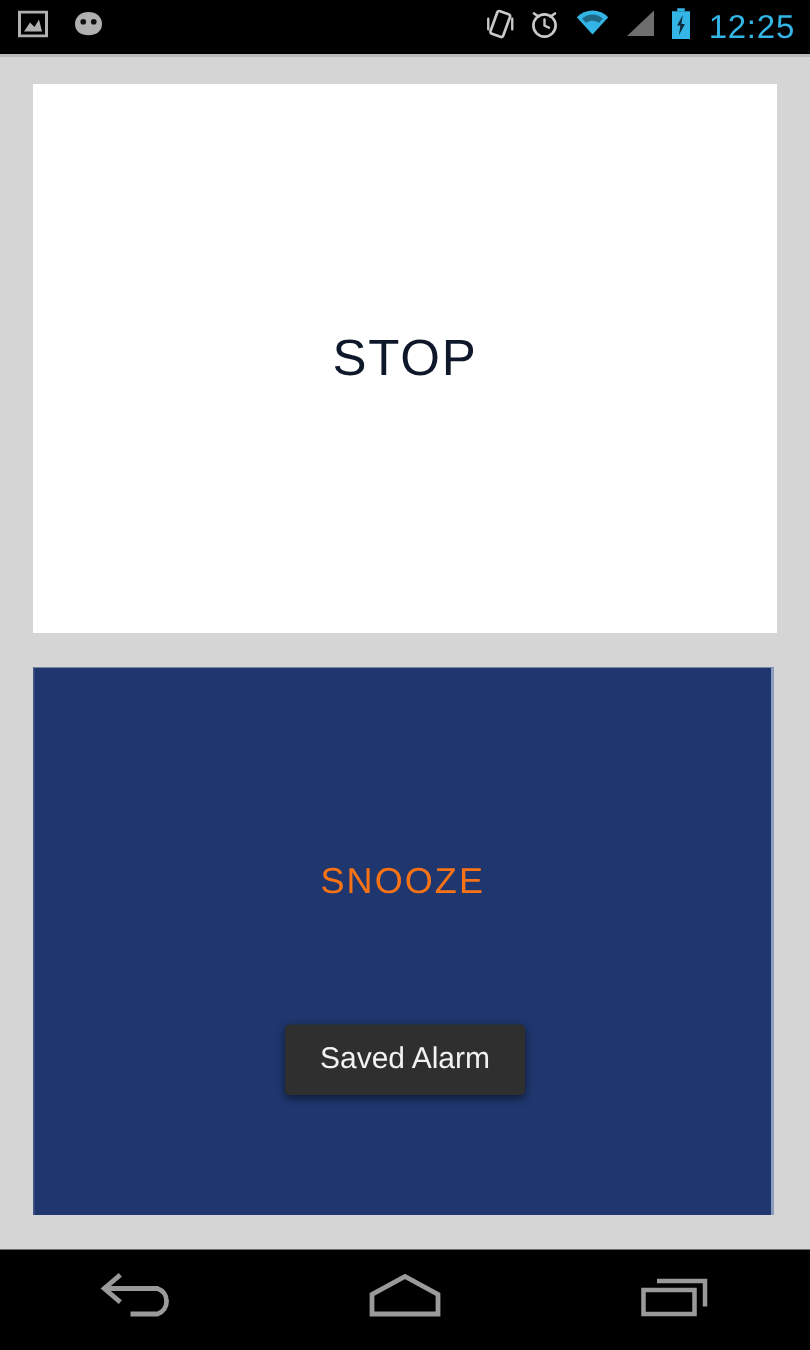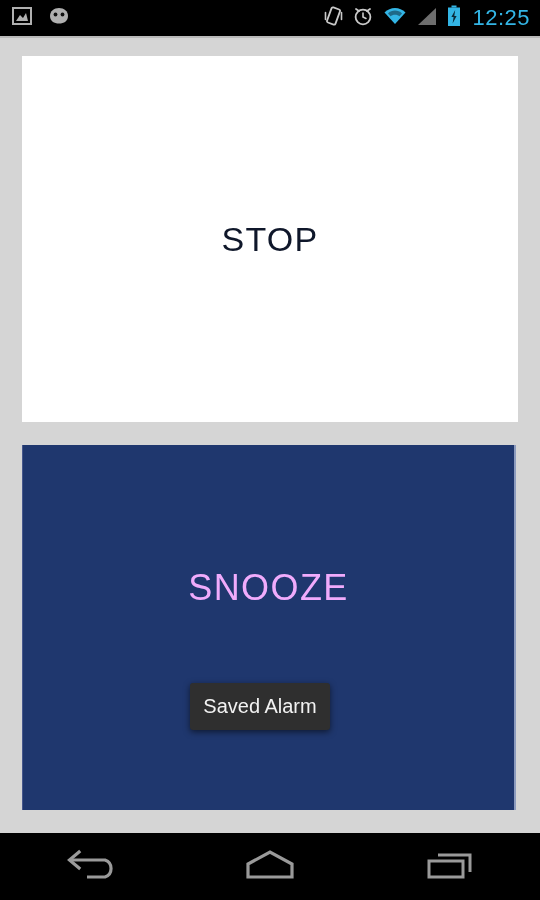--- a/index.html
+++ b/index.html
@@ -91,33 +91,33 @@
     height: 365px;
     background: #1f376e;
     border-right: 2px solid #8c9bbe;
     border-left: 1px solid #46578c;
     box-sizing: border-box;
     display: flex;
     align-items: center;
     justify-content: center;
   }
   #snooze-label {
-    color: #f0abfc;
-    font-size: 36px;
+    color: #f97316;
+    font-size: 24px;
     letter-spacing: 1.4px;
     position: relative;
     top: -40px;
   }
 
   
   #toast {
     position: absolute;
     left: 190px;
     top: 645px;
-    width: 140px;
+    width: 160px;
     height: 47px;
     background: #2f2f2f;
     border-radius: 3px;
     display: flex;
     align-items: center;
     justify-content: center;
     box-shadow: 0 2px 6px rgba(0,0,0,0.55);
   }
   #toast-text {
     color: #f2f2f2;

